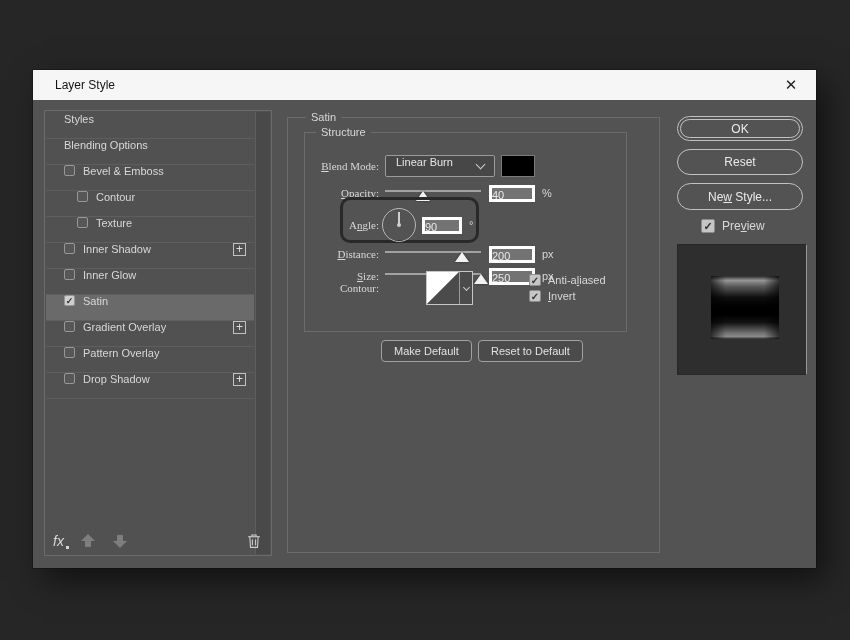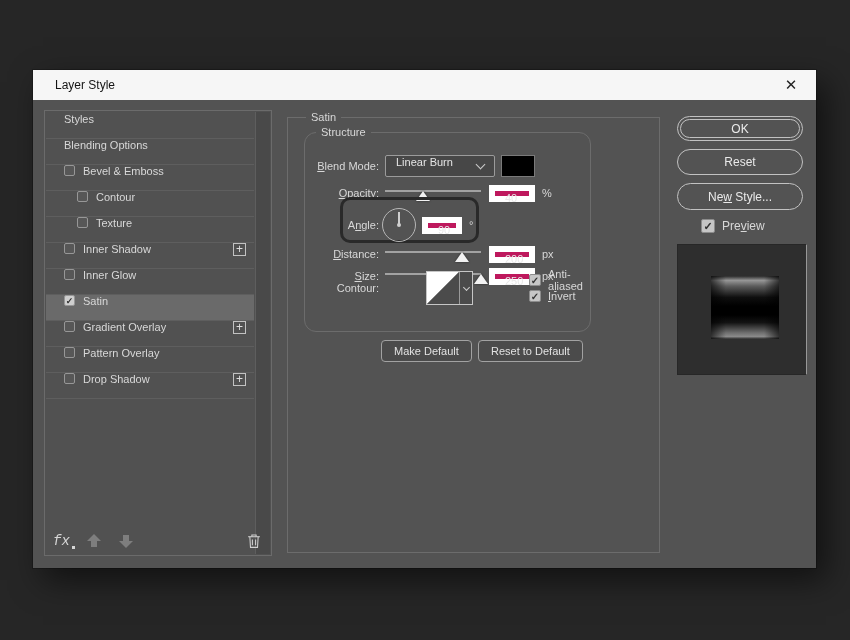--- a/index.html
+++ b/index.html
@@ -24,54 +24,54 @@
   .srow { height:26px; display:flex; align-items:flex-start; padding:0 8px 0 18px;
           border-bottom:1px solid #5e5e5e; }
   .srow.indent { padding-left:31px; }
   .srow.selected { background:#6a6a6a; }
   .cb { width:11px; height:11px; border:1px solid #979797; background:#575757; border-radius:2px;
         margin-right:8px; flex:0 0 auto; font-size:9px; line-height:10px; text-align:center; color:transparent; }
   .cb.checked { background:#cfcfcf; color:#2d2d2d; font-weight:bold; }
   .plusbox { margin-left:auto; width:13px; height:13px; border:1px solid #c2c2c2; color:#dedede;
              font-size:12px; line-height:11px; text-align:center; }
   .panel-footer { position:absolute; left:8px; right:5px; bottom:3px; height:22px; display:flex; align-items:center; }
-  .fx { font-family:Liberation Mono, monospace; font-style:italic; font-size:14px; color:#d6d6d6; position:relative; }
+  .fx { font-family:Liberation Sans, sans-serif; font-style:italic; font-size:14px; color:#d6d6d6; position:relative; }
   .fx .menudot { position:absolute; right:-5px; bottom:0; width:3px; height:3px; background:#d6d6d6; }
   .arrbtn { width:16px; height:14px; position:relative; margin-left:16px; }
   .arrbtn .head { position:absolute; left:1px; top:0; width:0; height:0;
                   border-left:7px solid transparent; border-right:7px solid transparent;
                   border-bottom:7px solid #7e7e7e; }
   .arrbtn .stem { position:absolute; left:5px; top:7px; width:6px; height:6px; background:#7e7e7e; }
   .arrbtn.down { transform:scaleY(-1); }
   .trashbtn { margin-left:auto; margin-right:4px; width:16px; height:16px; }
 
   
   .groupbox { position:absolute; border:1px solid #6c6c6c; }
   .legend { position:absolute; top:-7px; background:#535353; padding:0 5px; color:#d8d8d8; }
   .satin-box { left:254px; top:47px; width:373px; height:436px; }
-  .structure-box { left:16px; top:14px; width:287px; height:200px;border-radius:12px; }
+  .structure-box { left:16px; top:14px; width:323px; height:200px; }
 
   .frow { position:absolute; left:0; right:4px; display:flex; align-items:center; }
-  .flabel { width:74px; text-align:right; margin-right:6px; flex:0 0 auto; }
+  .flabel { width:74px; text-align:right; margin-right:6px; flex:0 0 auto;font-family:Liberation Serif, serif; }
   u { text-decoration:underline; }
 
   .dropdown { width:110px; height:22px; background:#474747; border:1px solid #9b9b9b; border-radius:2px;
               display:flex; align-items:flex-start; padding-left:10px; position:relative; color:#e5e5e5; }
   .chev { width:7px; height:7px; border-right:1.5px solid #cccccc; border-bottom:1.5px solid #cccccc;
           transform:rotate(45deg); position:absolute; right:10px; top:5px; }
   .swatch { width:34px; height:22px; margin-left:6px; border:1px solid #7a7a7a; }
 
   .slider { position:relative; width:96px; height:16px; flex:0 0 auto; }
   .slider .track { position:absolute; left:0; right:0; top:5px; height:2px; background:#a2a2a2; }
   .slider .thumb { position:absolute; top:6px; width:0; height:0;
                    border-left:7px solid transparent; border-right:7px solid transparent;
                    border-bottom:10px solid #f2f2f2; filter:drop-shadow(0 0 1px #2a2a2a); }
 
-  .valbox { width:46px; height:17px; background:#be185d; border:6px solid #ffffff;
-            color:#e8e8e8; padding-left:10px; line-height:15px; margin-left:8px; }
+  .valbox { width:46px; height:17px; background:#737373; border:3px solid #ffffff;
+            color:#e8e8e8; line-height:15px; margin-left:8px; }
   .unit { margin-left:7px; }
 
   .angle-ring { position:absolute; left:35px; top:64px; width:139px; height:46px;
                 border:3px solid #292929; border-radius:10px; pointer-events:none; }
   .dial { width:34px; height:34px; border:1px solid #b7b7b7; border-radius:50%; position:relative; flex:0 0 auto; }
   .dial .needle { position:absolute; left:15px; top:3px; width:2px; height:12px; background:#cfcfcf; }
   .dial .dot { position:absolute; left:14px; top:14px; width:4px; height:4px; border-radius:50%; background:#cfcfcf; }
 
   .contour-picker { display:flex; border:1px solid #c6c6c6; height:34px; flex:0 0 auto; background:#4b4b4b; }
   .contour-thumb { width:32px; height:32px; background:linear-gradient(to bottom right, #ffffff 49.6%, #4b4b4b 50.2%); }

